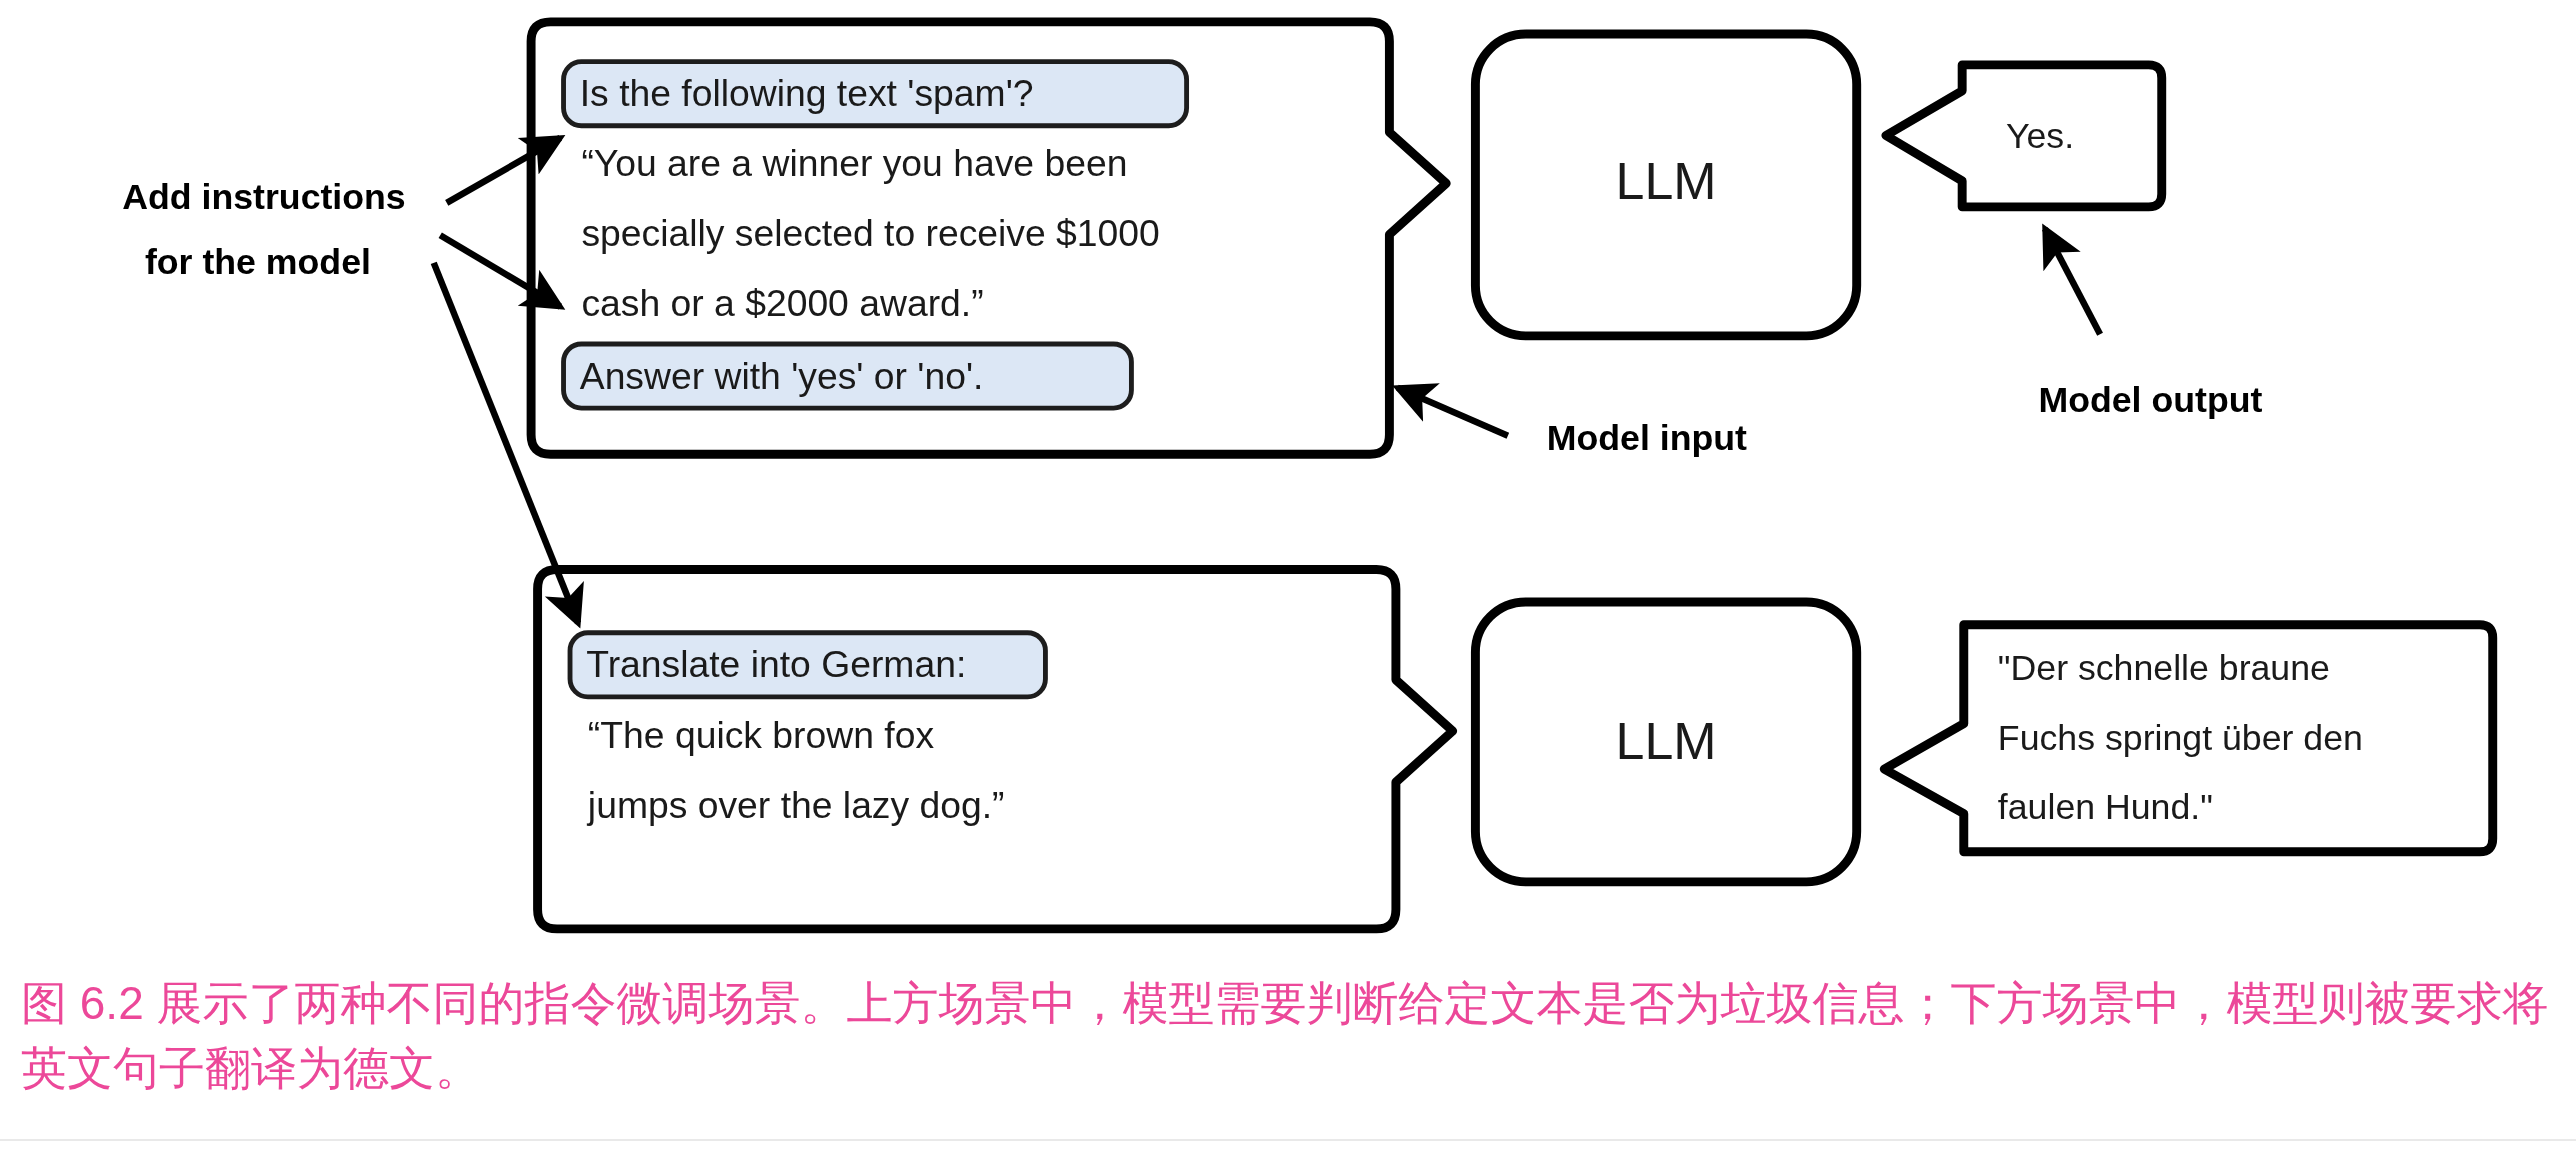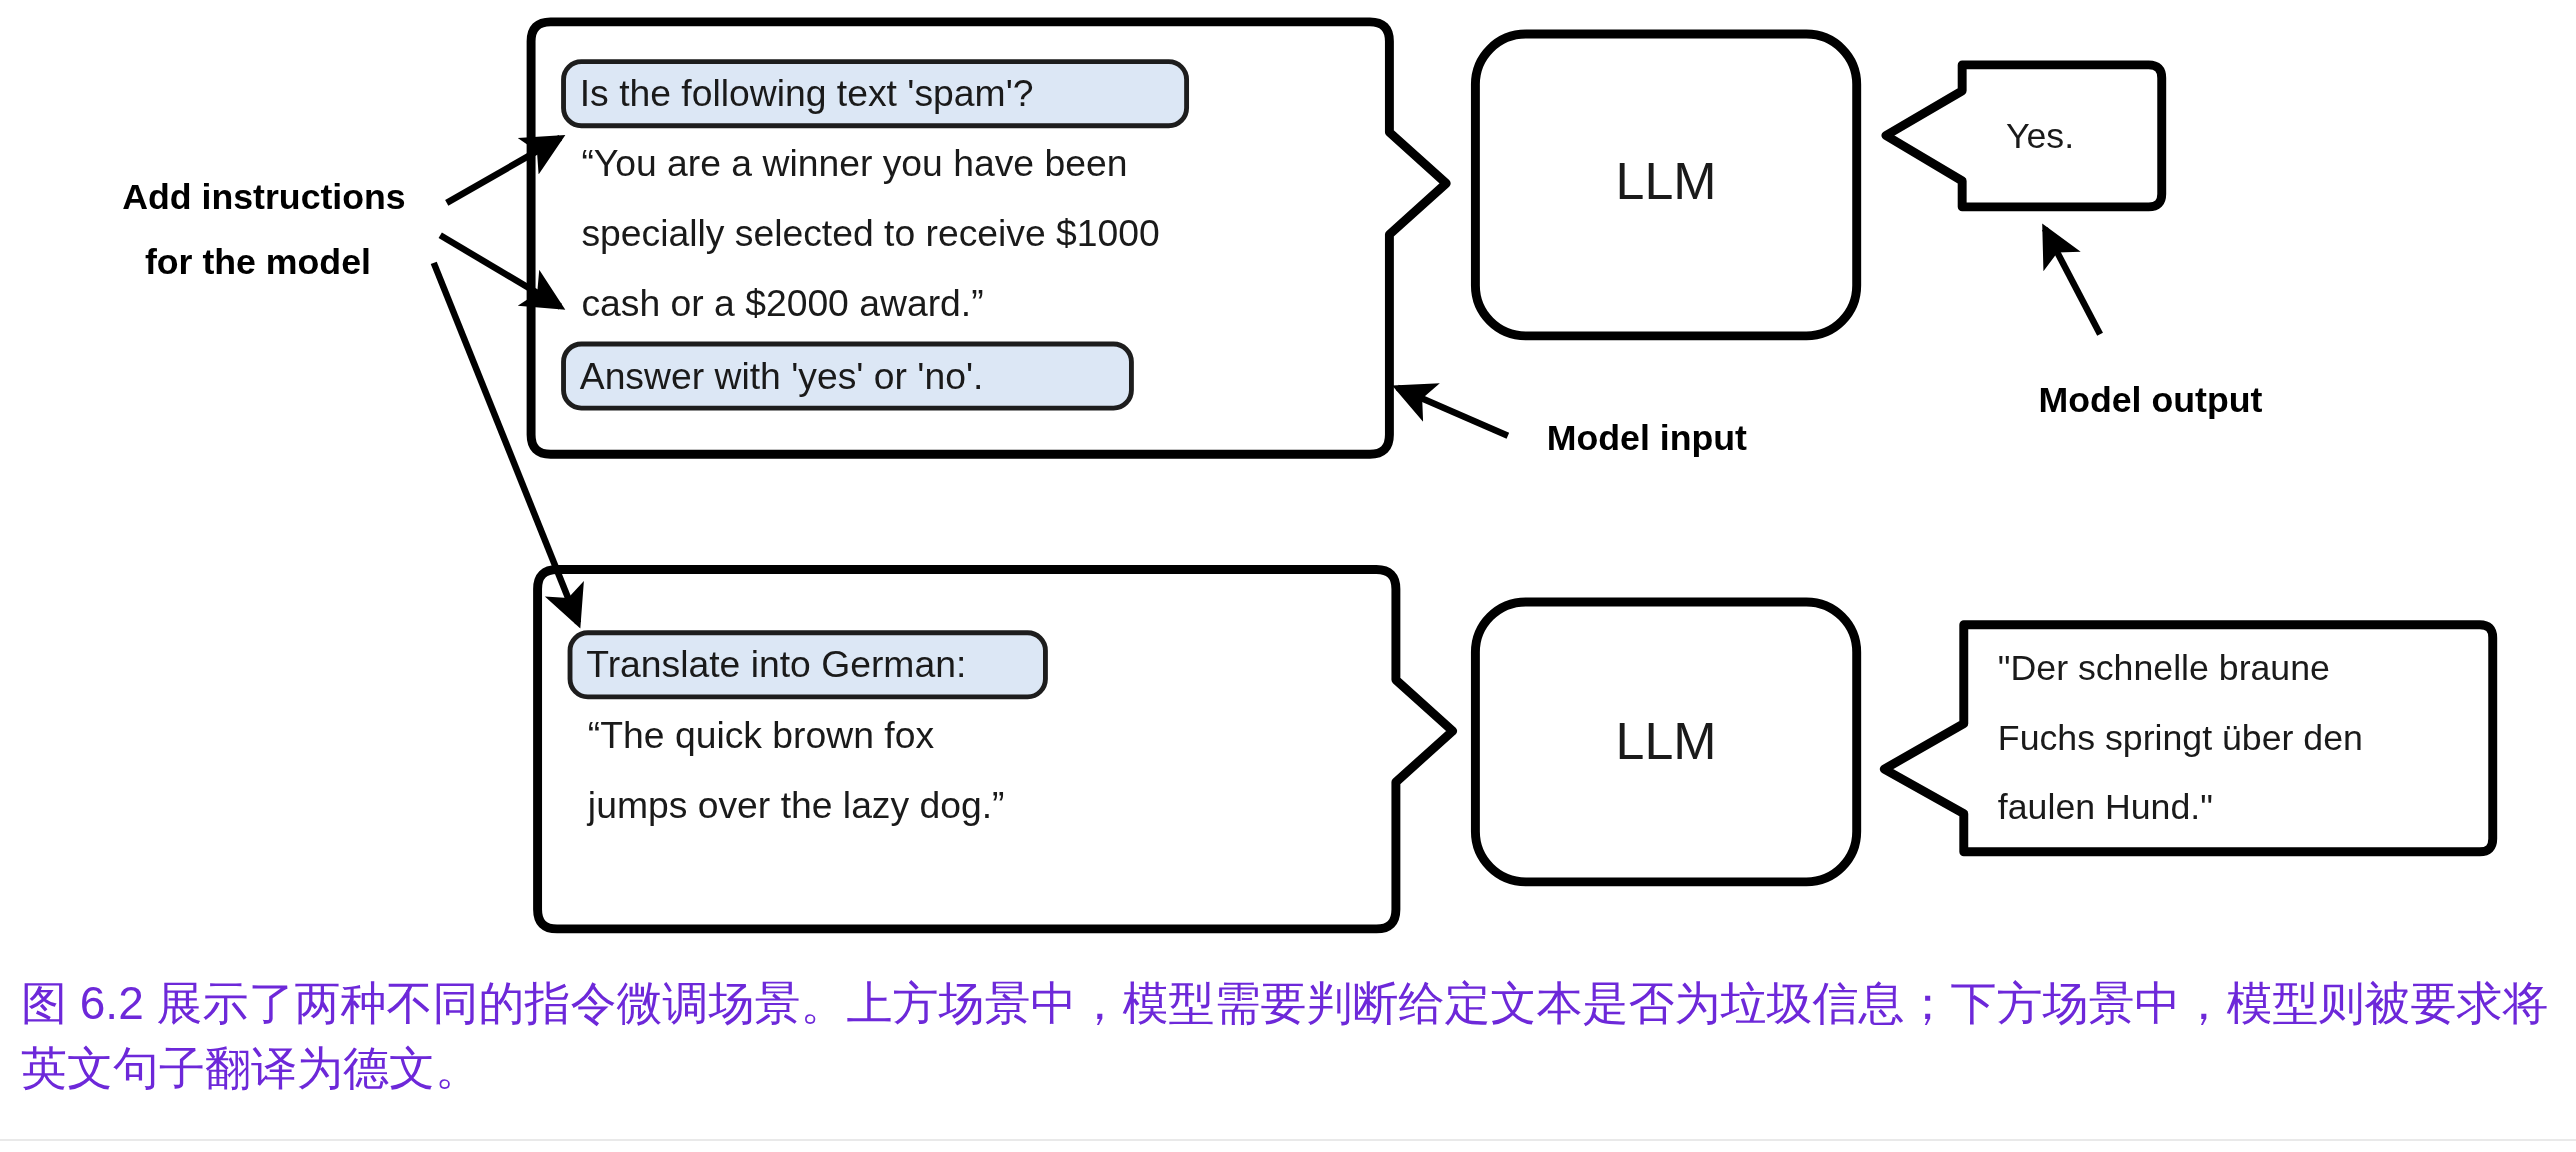--- a/index.html
+++ b/index.html
@@ -14,21 +14,21 @@
   .txt{font-family:"Liberation Sans",sans-serif;fill:#1a1a1a;}
   .body-text{font-size:46px;}
   .pill-text{font-size:46px;}
   .llm-text{font-size:64px;fill:#1a1a1a;}
   .bold-label{font-family:"Liberation Sans",sans-serif;font-weight:bold;font-size:44px;fill:#000;}
   .bubble-text{font-size:44px;}
 
   .caption{
     position:absolute;left:21px;top:971px;width:2548px;
     font-family:"Liberation Sans",sans-serif;
-    font-size:46px;line-height:1.42;color:#6d28d9;letter-spacing:0px;
+    font-size:46px;line-height:1.42;color:#ec4899;letter-spacing:0px;
   }
   .rule{position:absolute;left:0;top:1139px;width:2576px;height:2.4px;background:#e9e9e9;}
 </style>
 </head>
 <body>
 
 <div id="stage">
 
   <svg id="diagram" viewBox="0 0 3174 1420">
     <defs>

